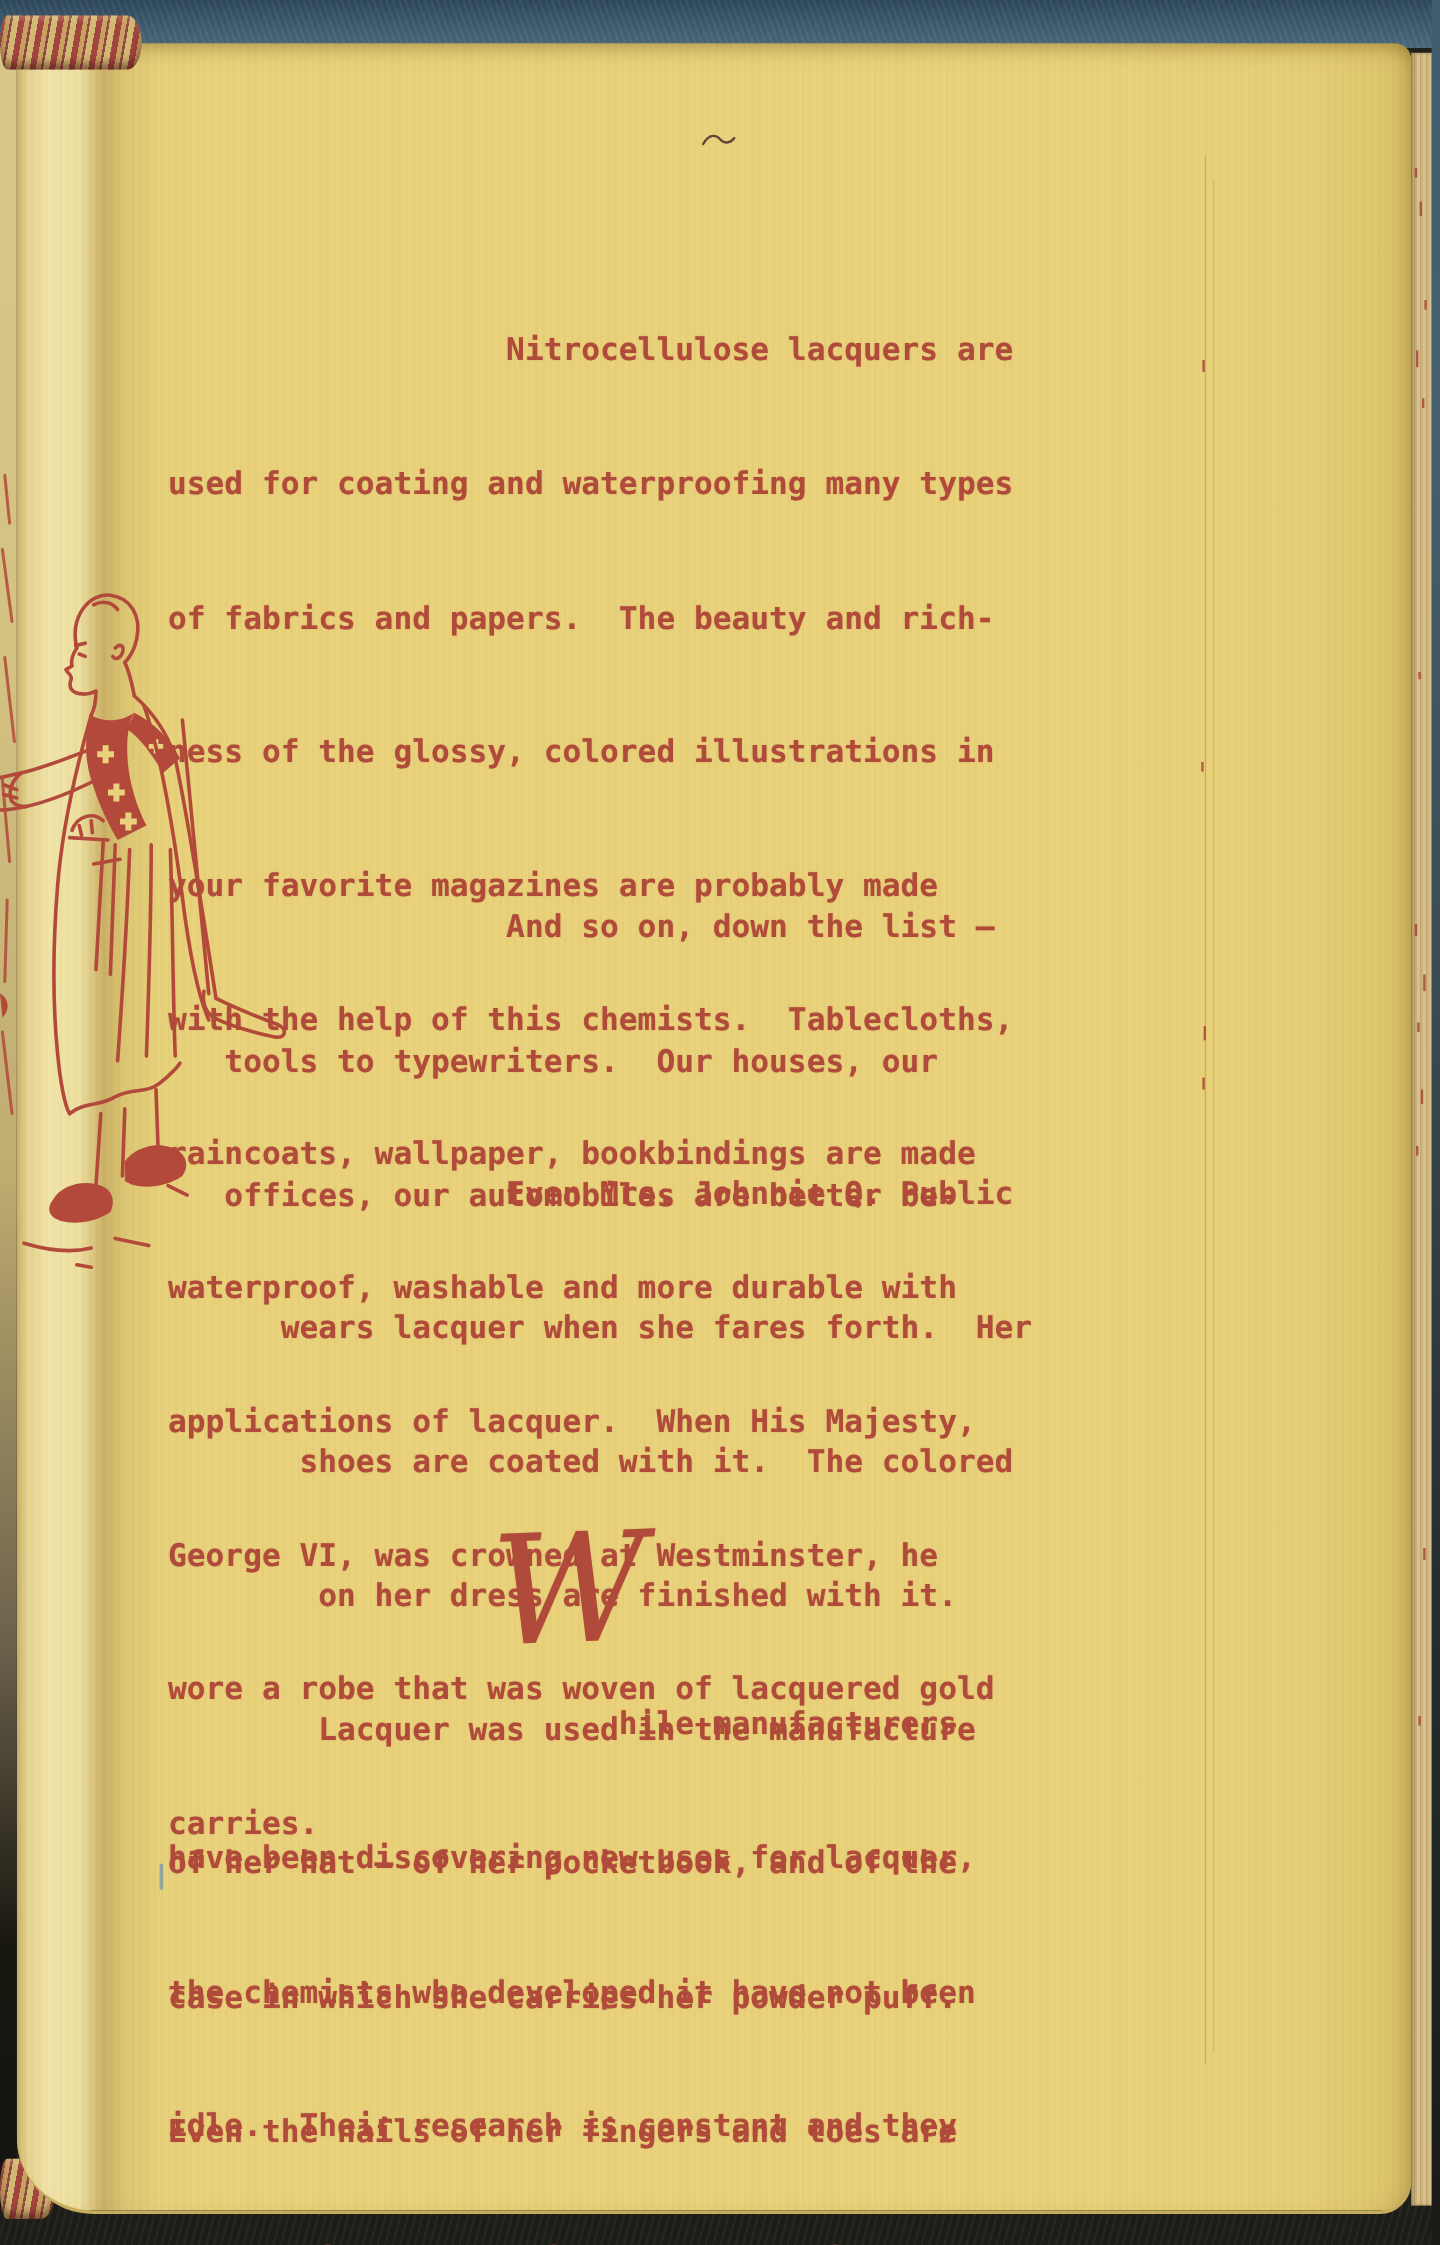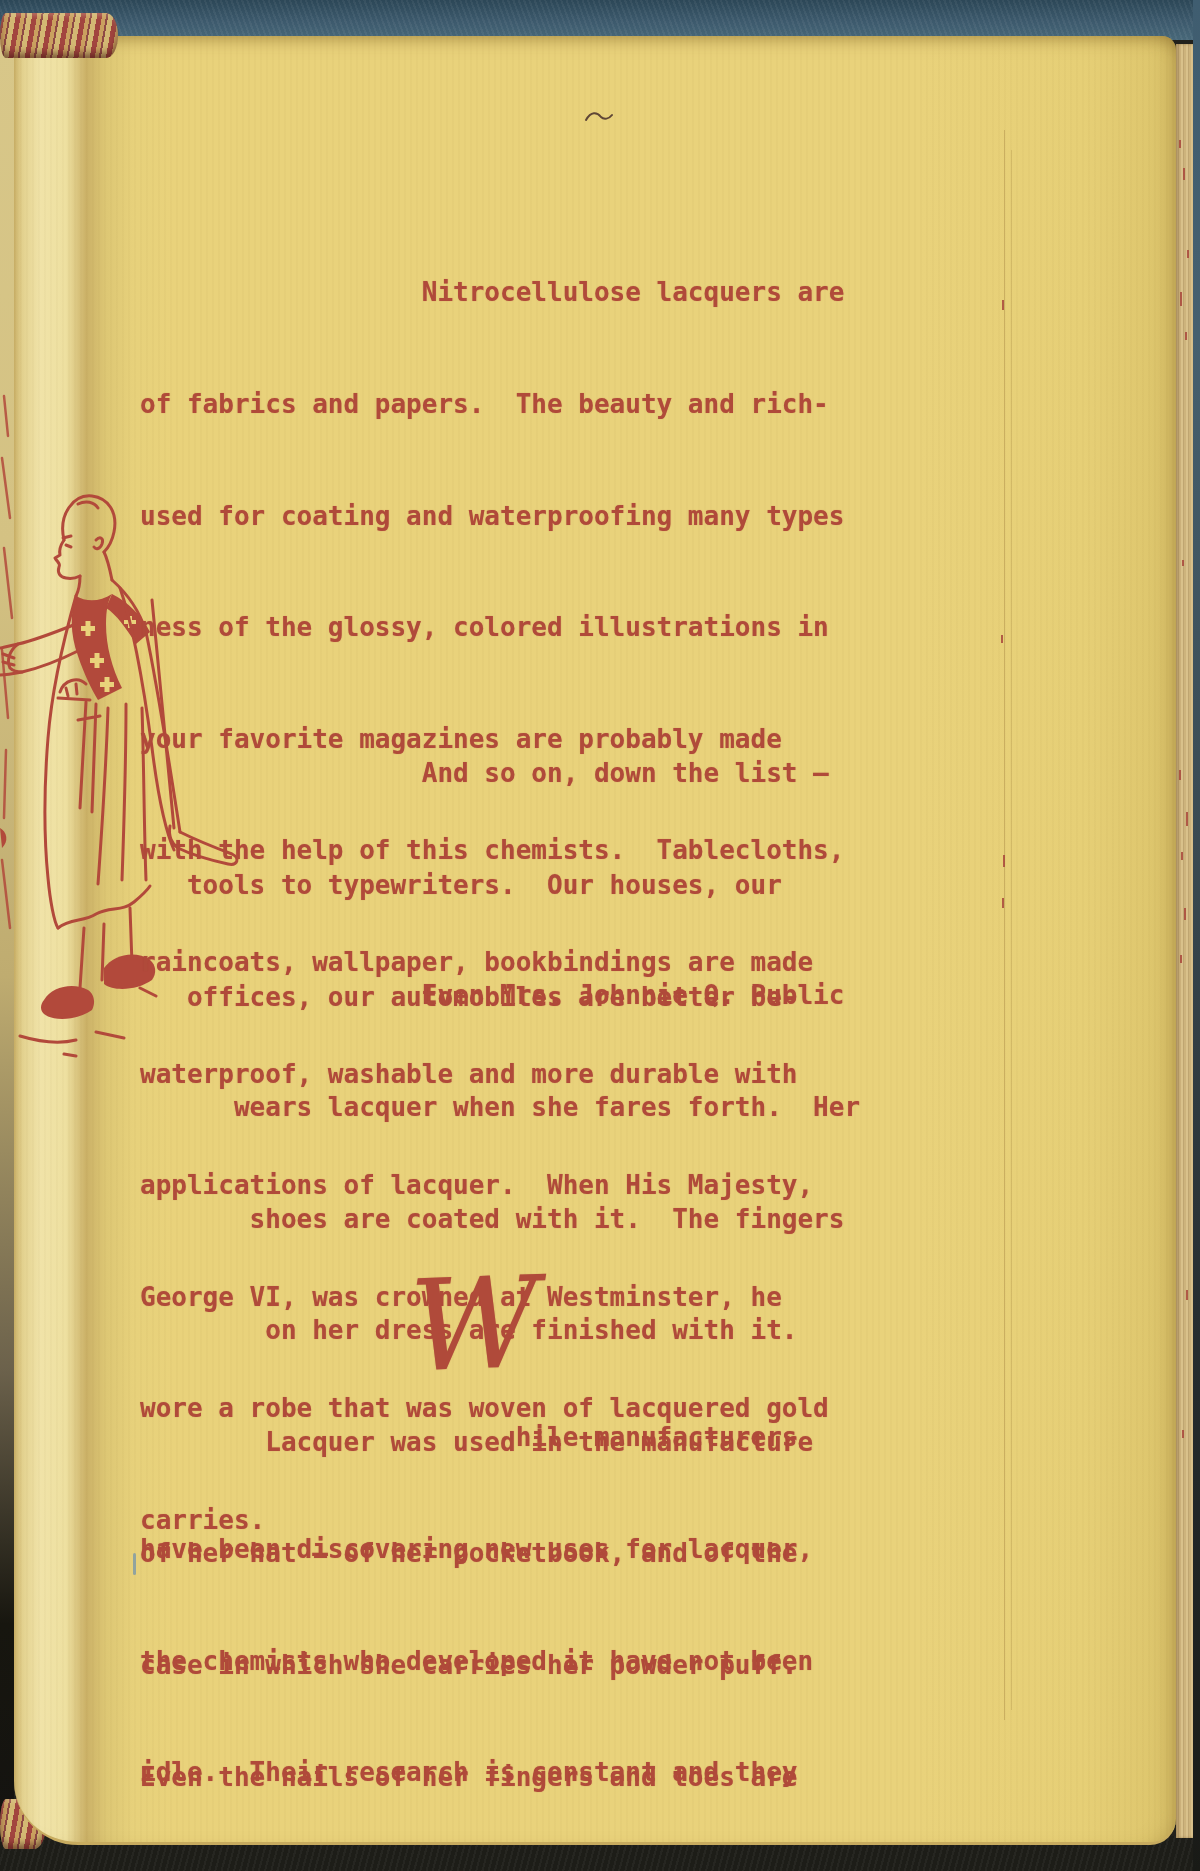--- a/index.html
+++ b/index.html
@@ -135,43 +135,43 @@
 
       <path d="M44,612 C52,598 74,594 88,602 C94,606 96,614 92,622 C78,632 54,634 44,626 C40,622 40,617 44,612 Z" fill="#b2493b" stroke="none"></path>
       <path d="M104,580 C114,566 136,562 150,572 C156,577 157,585 152,592 C138,602 114,604 104,596 Z" fill="#b2493b" stroke="none"></path>
 
       <path d="M20,648 C40,654 60,656 76,652 M96,644 l28,6 M140,600 l16,8 M64,666 l12,2"></path>
     </g>
   </svg>
 
   <div class="para" id="p1">
     <div class="tl">                  Nitrocellulose lacquers are</div>
+    <div class="tl">used for coating and waterproofing many types</div>
     <div class="tl">of fabrics and papers.  The beauty and rich-</div>
-    <div class="tl">used for coating and waterproofing many types</div>
     <div class="tl">ness of the glossy, colored illustrations in</div>
     <div class="tl">your favorite magazines are probably made</div>
     <div class="tl">with the help of this chemists.  Tablecloths,</div>
     <div class="tl">raincoats, wallpaper, bookbindings are made</div>
     <div class="tl">waterproof, washable and more durable with</div>
     <div class="tl">applications of lacquer.  When His Majesty,</div>
     <div class="tl">George VI, was crowned at Westminster, he</div>
     <div class="tl">wore a robe that was woven of lacquered gold</div>
     <div class="tl">carries.</div>
   </div>
 
   <div class="para" id="p2">
     <div class="tl">                  And so on, down the list —</div>
     <div class="tl">   tools to typewriters.  Our houses, our</div>
     <div class="tl">   offices, our automobiles are better be-</div>
   </div>
 
   <div class="para" id="p3">
     <div class="tl">                  Even Mrs. Johnnie Q. Public</div>
     <div class="tl">      wears lacquer when she fares forth.  Her</div>
-    <div class="tl">       shoes are coated with it.  The fingers</div>
+    <div class="tl">       shoes are coated with it.  The colored</div>
     <div class="tl">        on her dress are finished with it.</div>
     <div class="tl">        Lacquer was used in the manufacture</div>
     <div class="tl">of her hat — of her pocketbook, and of the</div>
     <div class="tl">case in which she carries her powder puff.</div>
     <div class="tl">Even the nails of her fingers and toes are</div>
     <div class="tl">coated with lacquer.</div>
   </div>
 
   <div class="dropcap">W</div>
 

